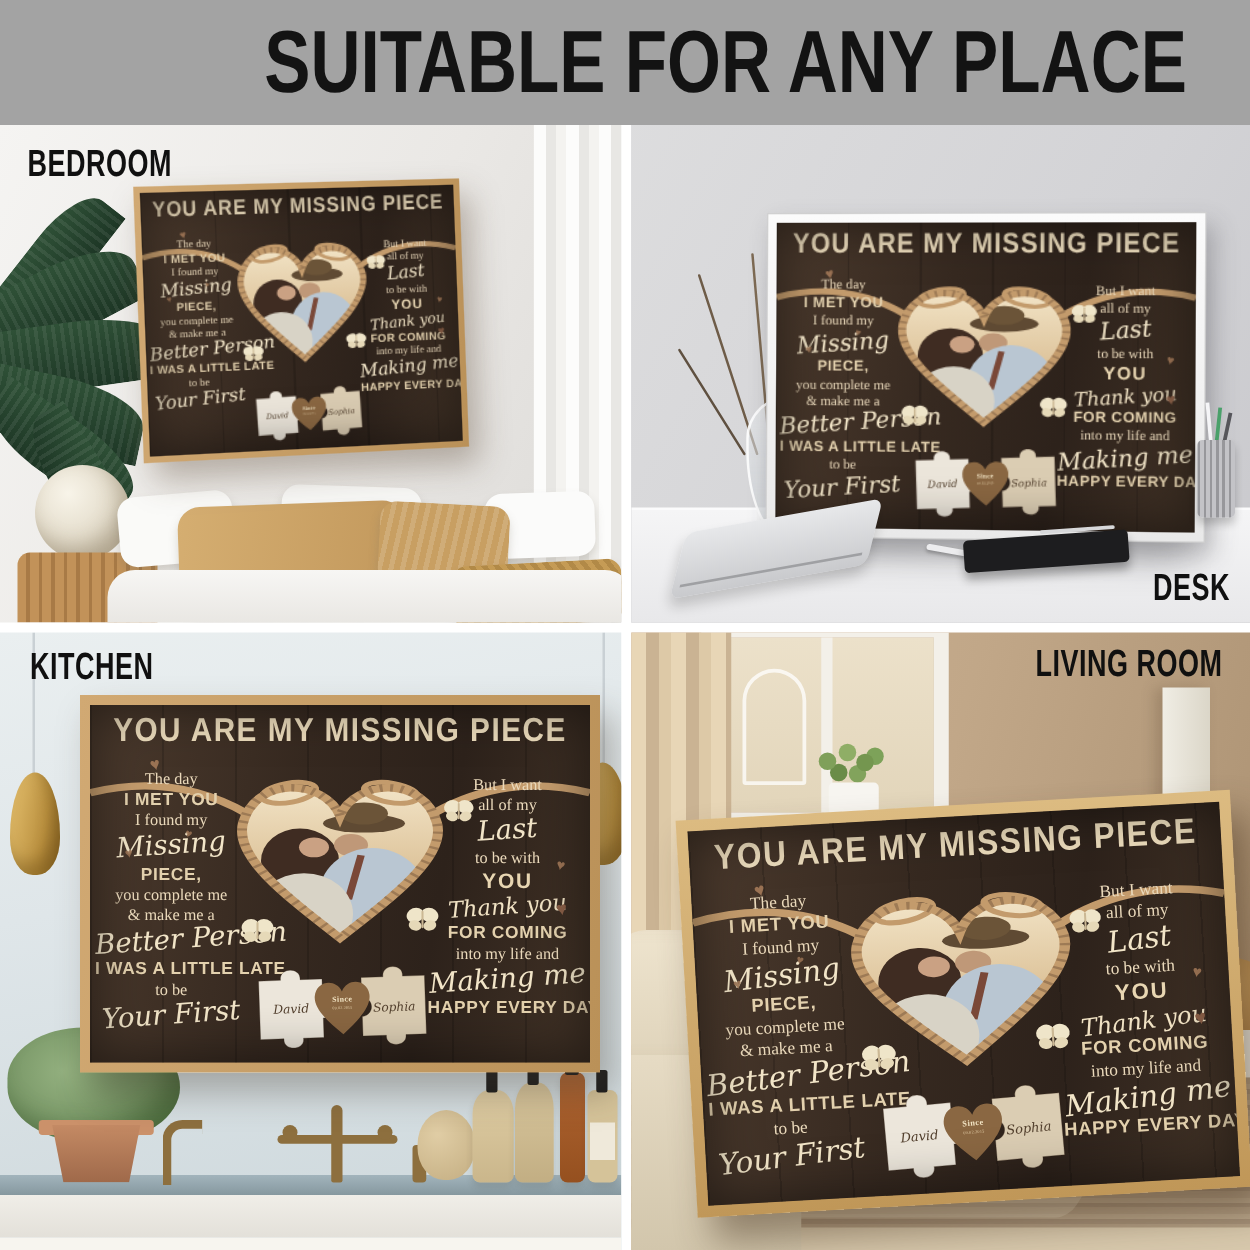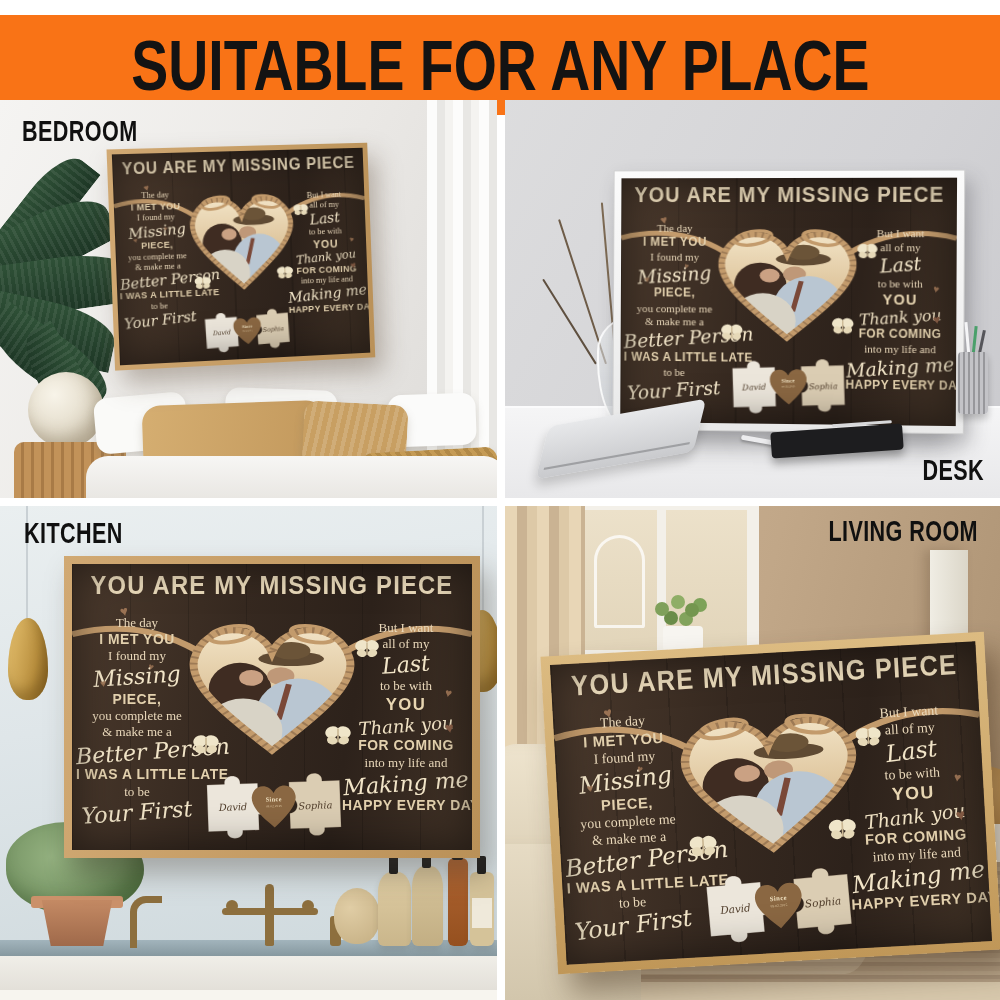--- a/index.html
+++ b/index.html
@@ -1,20 +1,20 @@
 <!DOCTYPE html>
 <html><head>
 <meta charset="utf-8">
 <style>
   * { margin:0; padding:0; box-sizing:border-box; }
   html,body { width:1000px; height:1000px; background:#ffffff; font-family:"Liberation Sans", sans-serif; overflow:hidden; }
   .page { position:relative; width:1000px; height:1000px; background:#fff; }
 
   
-  .header { position:absolute; left:0; top:15px; width:1000px; height:100px; display:flex; align-items:center; justify-content:center; background:#f97316; }
+  .header { position:absolute; left:0; top:0; width:1000px; height:100px; display:flex; align-items:center; justify-content:flex-end; background:#a3a3a3; }
   .h-title { font-size:63px; font-weight:800; color:#131313; white-space:nowrap; transform:scale(.88,1.12); letter-spacing:0px; }
 
   
   .grid { position:absolute; left:0; top:100px; width:1000px; height:900px; }
   .tile { position:absolute; overflow:hidden; }
   .t-bedroom { left:0;     top:0;     width:497px; height:398px; background:linear-gradient(115deg,#f5f4f2 0%,#eae8e5 55%,#dcdad7 100%); }
   .t-desk    { left:505px; top:0;     width:495px; height:398px; background:linear-gradient(120deg,#dededfd9,#d3d3d6 60%,#c9c9cd), #d5d5d8; }
   .t-kitchen { left:0;     top:406px; width:497px; height:494px; background:linear-gradient(170deg,#eaeff0 0%,#dfe6e9 40%,#ccd7db 100%); }
   .t-living  { left:505px; top:406px; width:495px; height:494px; background:linear-gradient(105deg,#cfb497 0%,#c1a788 45%,#aa9071 100%); }
 

